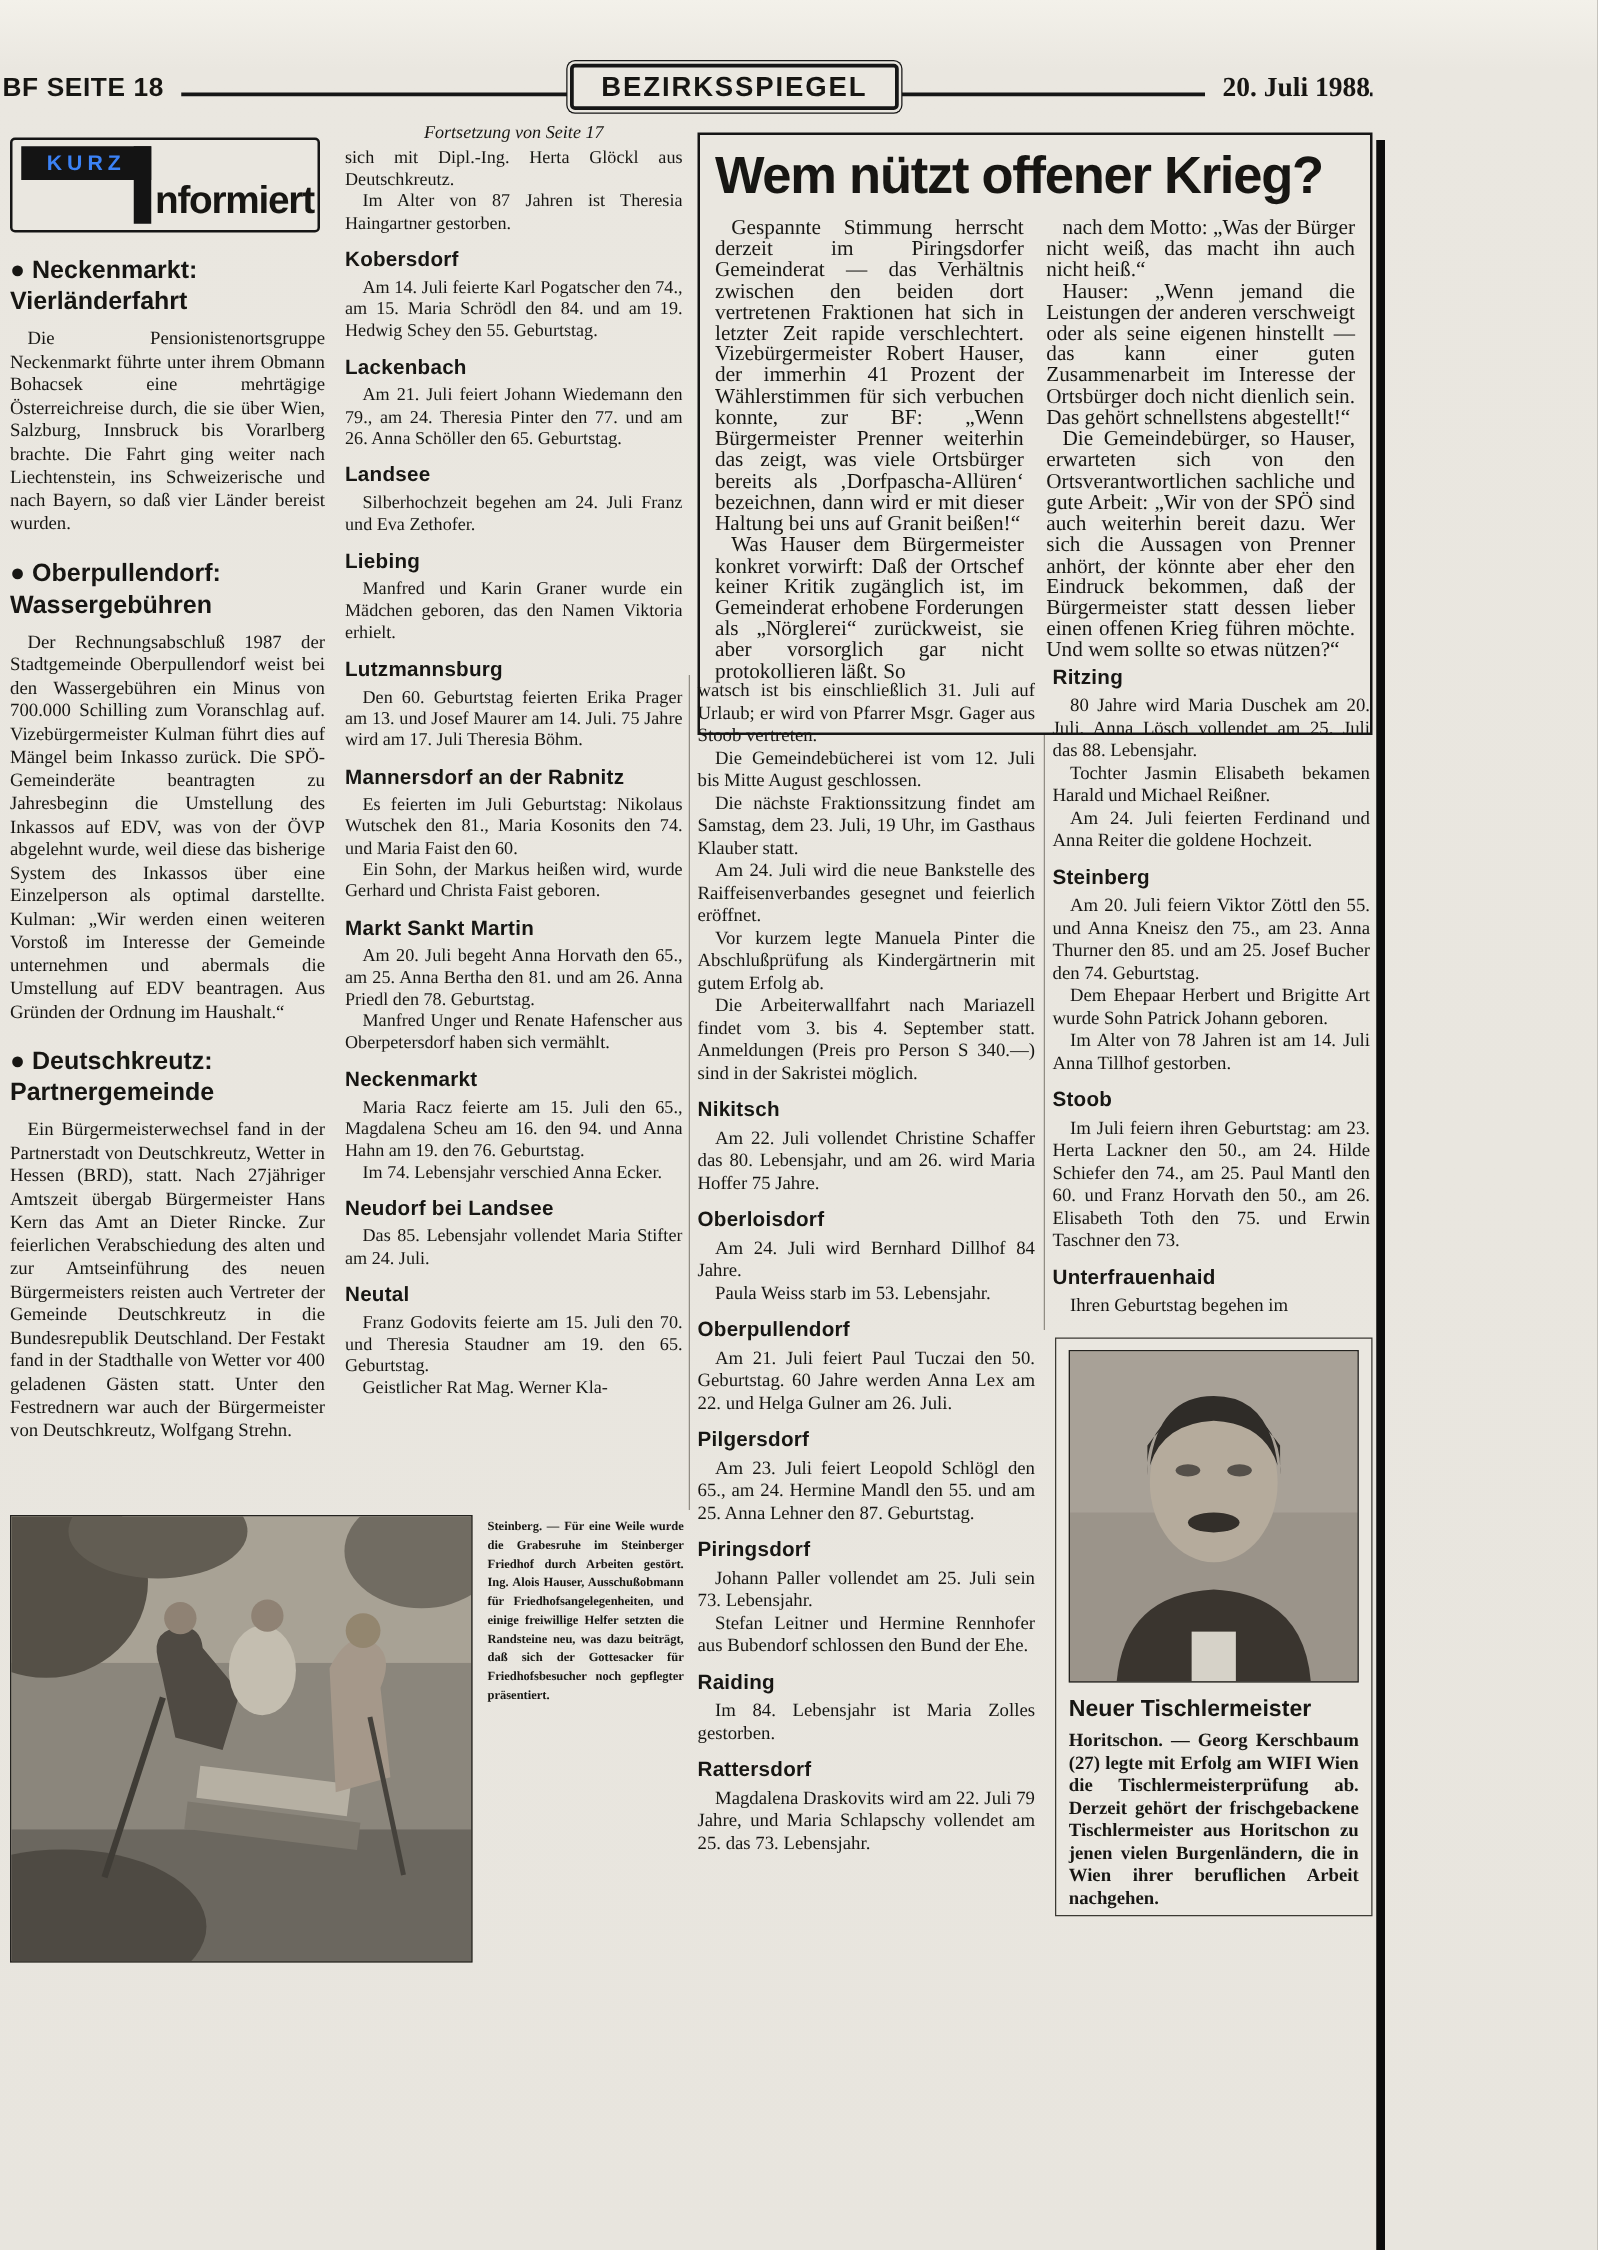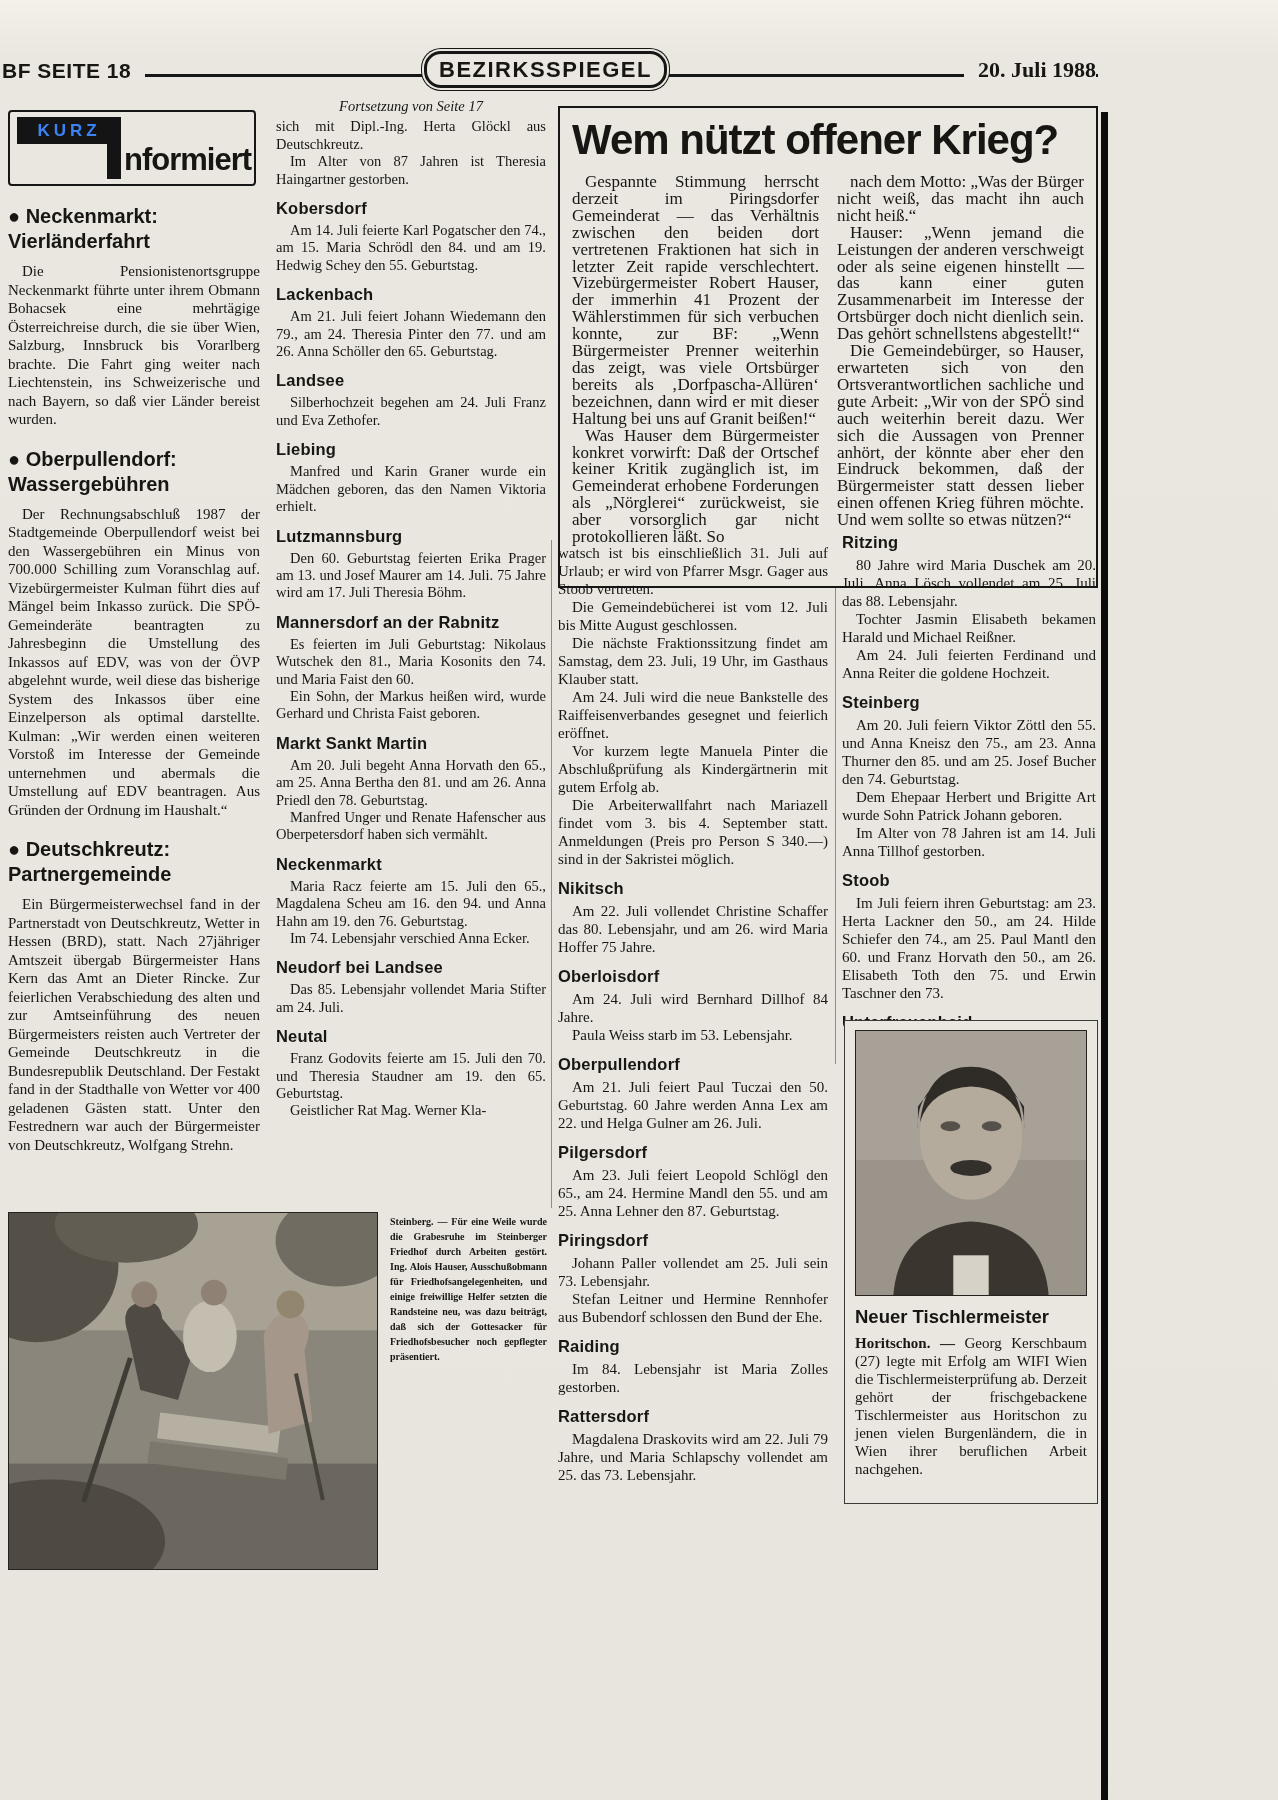--- a/index.html
+++ b/index.html
@@ -9,23 +9,23 @@
     position:relative; width:1278px; height:1800px; margin:0 auto;
     background:linear-gradient(#f3f1ea 0px, #eae7e0 55px, #e8e5de 100%);
     color:#171613; overflow:hidden;
     font-family:"Liberation Serif", serif;
     -webkit-hyphens:auto; hyphens:auto;
   }
   
   .hdr-rule { position:absolute; left:8px; top:74px; width:1090px; height:3px; background:#161616; }
   .page-label { position:absolute; left:2px; top:57px; background:#eae7e0; padding:0 14px 0 0;
     font:bold 21px/28px "Liberation Sans", sans-serif; letter-spacing:.5px; }
-  .mast-box { position:absolute; left:424px; top:51px; background:#eae7e0;
-    border:3px solid #161616; border-radius:17px; box-shadow:0 0 0 2px #eae7e0, 0 0 0 3px #161616;
-    padding:2px 12px; font:bold 22px/27px "Liberation Sans", sans-serif; letter-spacing:1.5px; }
+  .mast-box { position:absolute; left:456px; top:51px; background:#eae7e0;
+    border:3px solid #161616; border-radius:4px; box-shadow:0 0 0 2px #eae7e0, 0 0 0 3px #161616;
+    padding:2px 22px; font:bold 22px/27px "Liberation Sans", sans-serif; letter-spacing:1.5px; }
   .issue-date { position:absolute; right:182px; top:56px; background:#eae7e0; padding:0 0 0 14px;
     font:bold 22px/28px "Liberation Serif", serif; }
   .edge-bar { position:absolute; left:1101px; top:112px; width:7px; height:1688px; background:#0c0c0c; }
   .vrule { position:absolute; width:1px; background:#918d84; }
   .vrule.a { left:551px; top:540px; height:668px; }
   .vrule.b { left:835px; top:540px; height:524px; }
   
   .col { position:absolute; text-align:justify; }
   .col1 { left:8px;  top:110px; width:252px; font-size:15px;   line-height:18.5px; }
   .col2 { left:276px; top:98px;  width:270px; font-size:14.5px; line-height:17.4px; height:1112px; overflow:hidden; }
@@ -50,26 +50,26 @@
     white-space:nowrap; margin:0 0 8px; text-align:left; }
   .krieg-cols { display:flex; gap:18px; }
   .krieg-cols > div { flex:1; font-size:17px; line-height:16.9px; text-align:justify; }
   .krieg-cols p { text-indent:13px; margin:0; }
   
   .photo-left { position:absolute; left:8px; top:1212px; width:370px; height:358px;
     border:1px solid #23221f; overflow:hidden; background:#8b867c; }
   .photo-left svg { display:block; width:100%; height:100%; }
   .photo-caption { position:absolute; left:390px; top:1214px; width:157px;
     font-size:10px; line-height:15px; text-align:justify;font-weight:bold; }
-  .tischler { position:absolute; left:844px; top:1020px; width:254px; border:1px solid #3b3933;
-    background:#eae7e0; padding:9px 10px 25px; }
+  .tischler { position:absolute; left:844px; top:1070px; width:254px; border:1px solid #3b3933;
+    background:#eae7e0; padding:9px 10px 4px; }
   .portrait { width:100%; height:266px; border:1px solid #23221f; overflow:hidden; background:#98928a; }
   .portrait svg { display:block; width:100%; height:100%; }
   .tischler h3 { font:bold 18.5px/24px "Liberation Sans", sans-serif; margin:9px 0 5px; text-align:left; }
-  .tischler p { font-size:15px; line-height:18px; text-align:justify; margin:0; }
+  .tischler p { font-size:15px; line-height:18px; text-align:justify; margin:0;font-weight:bold; }
 </style>
 </head>
 <body>
 
 <div class="page">
 
   <div class="hdr-rule"></div>
   <div class="page-label">BF SEITE 18</div>
   <div class="mast-box">
     <span>BEZIRKSSPIEGEL</span>

